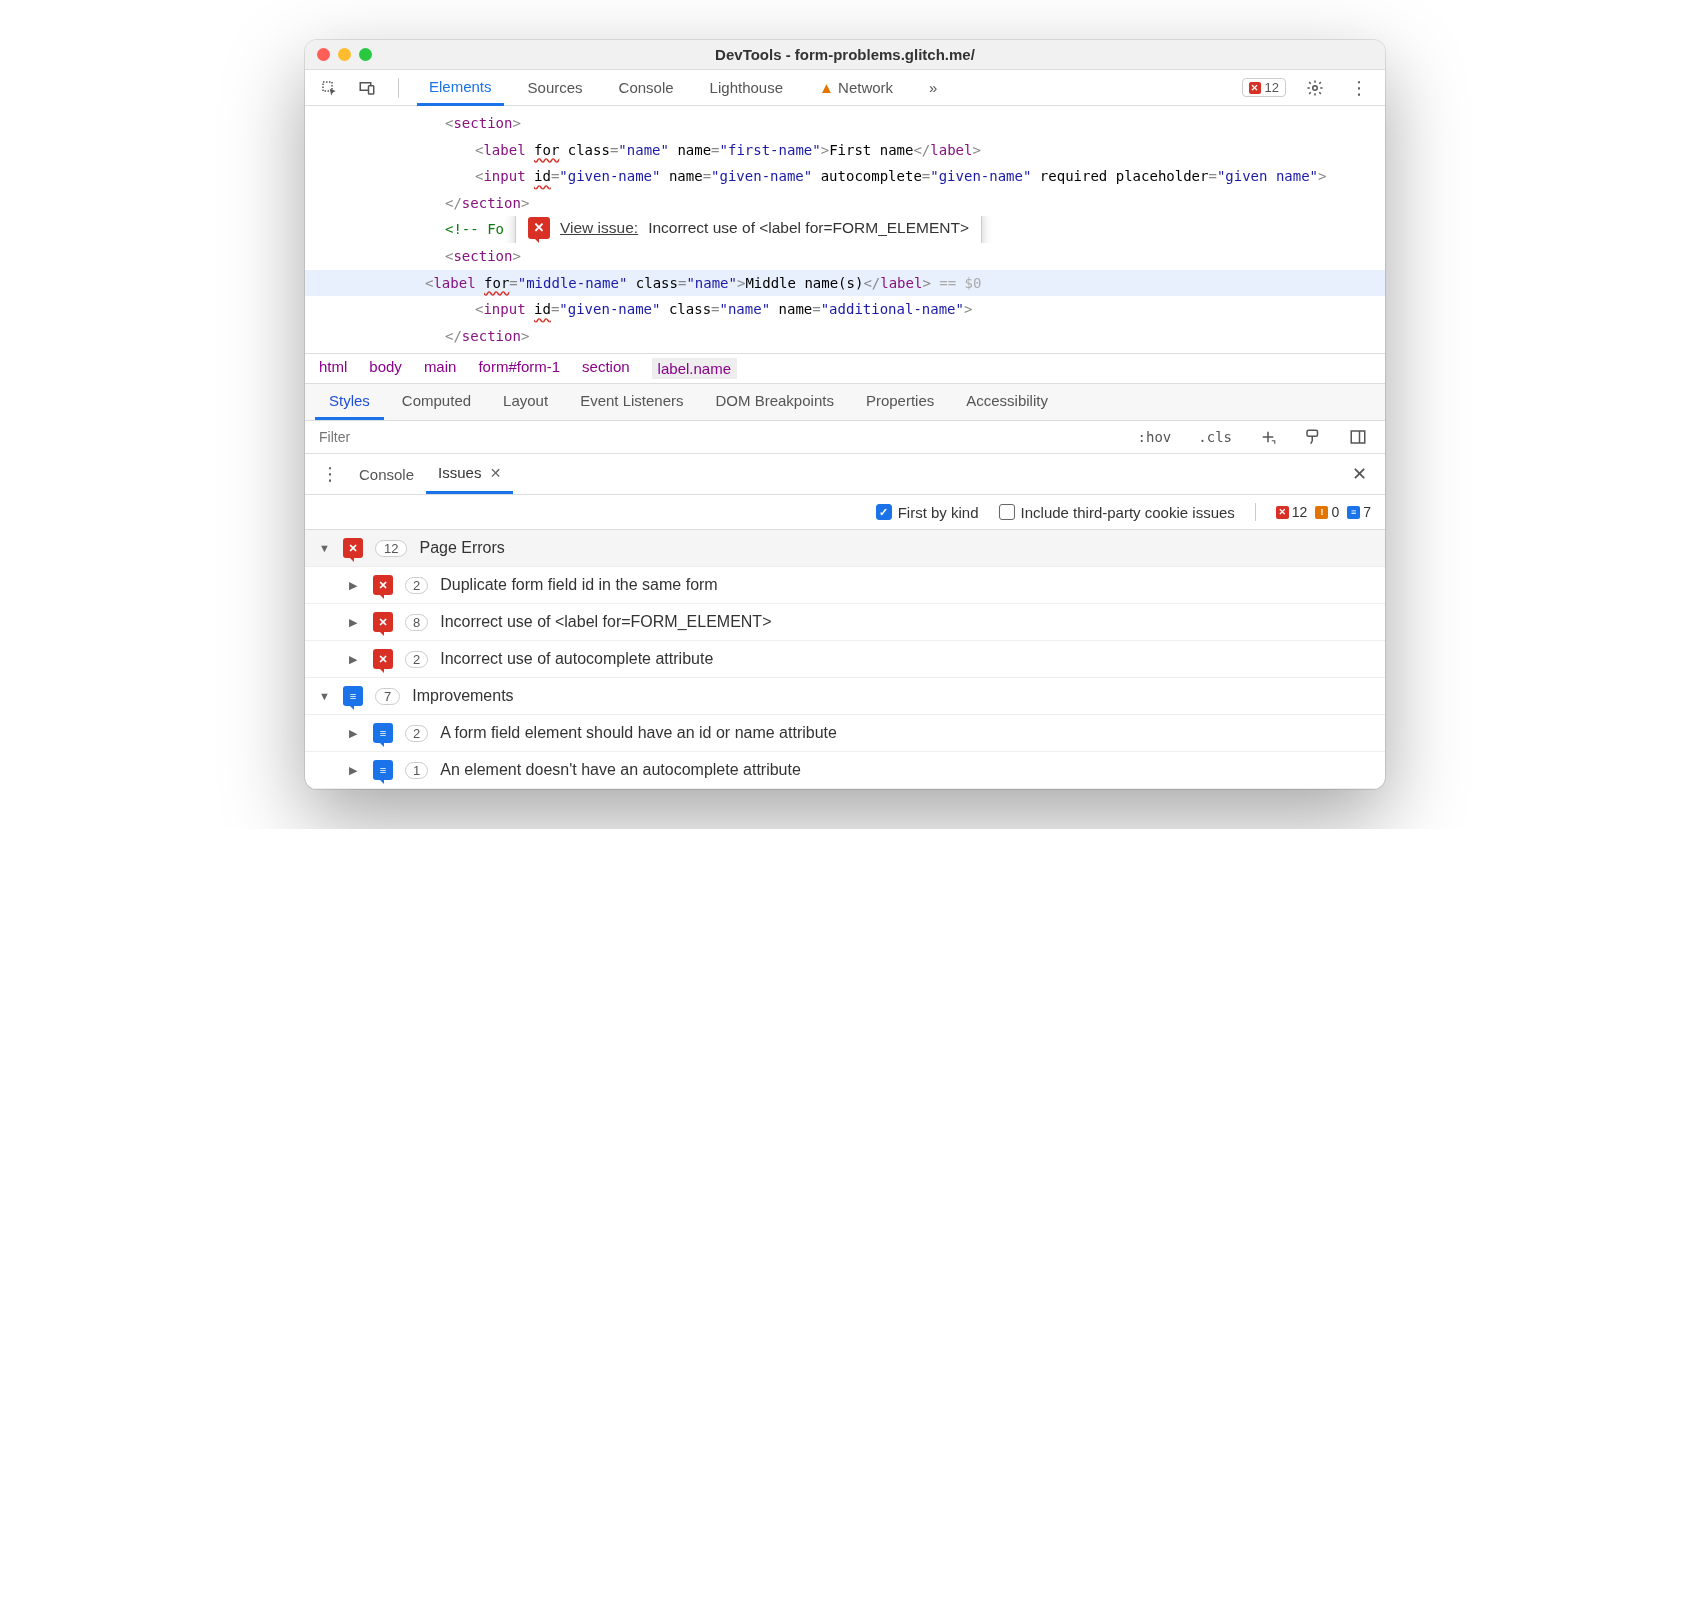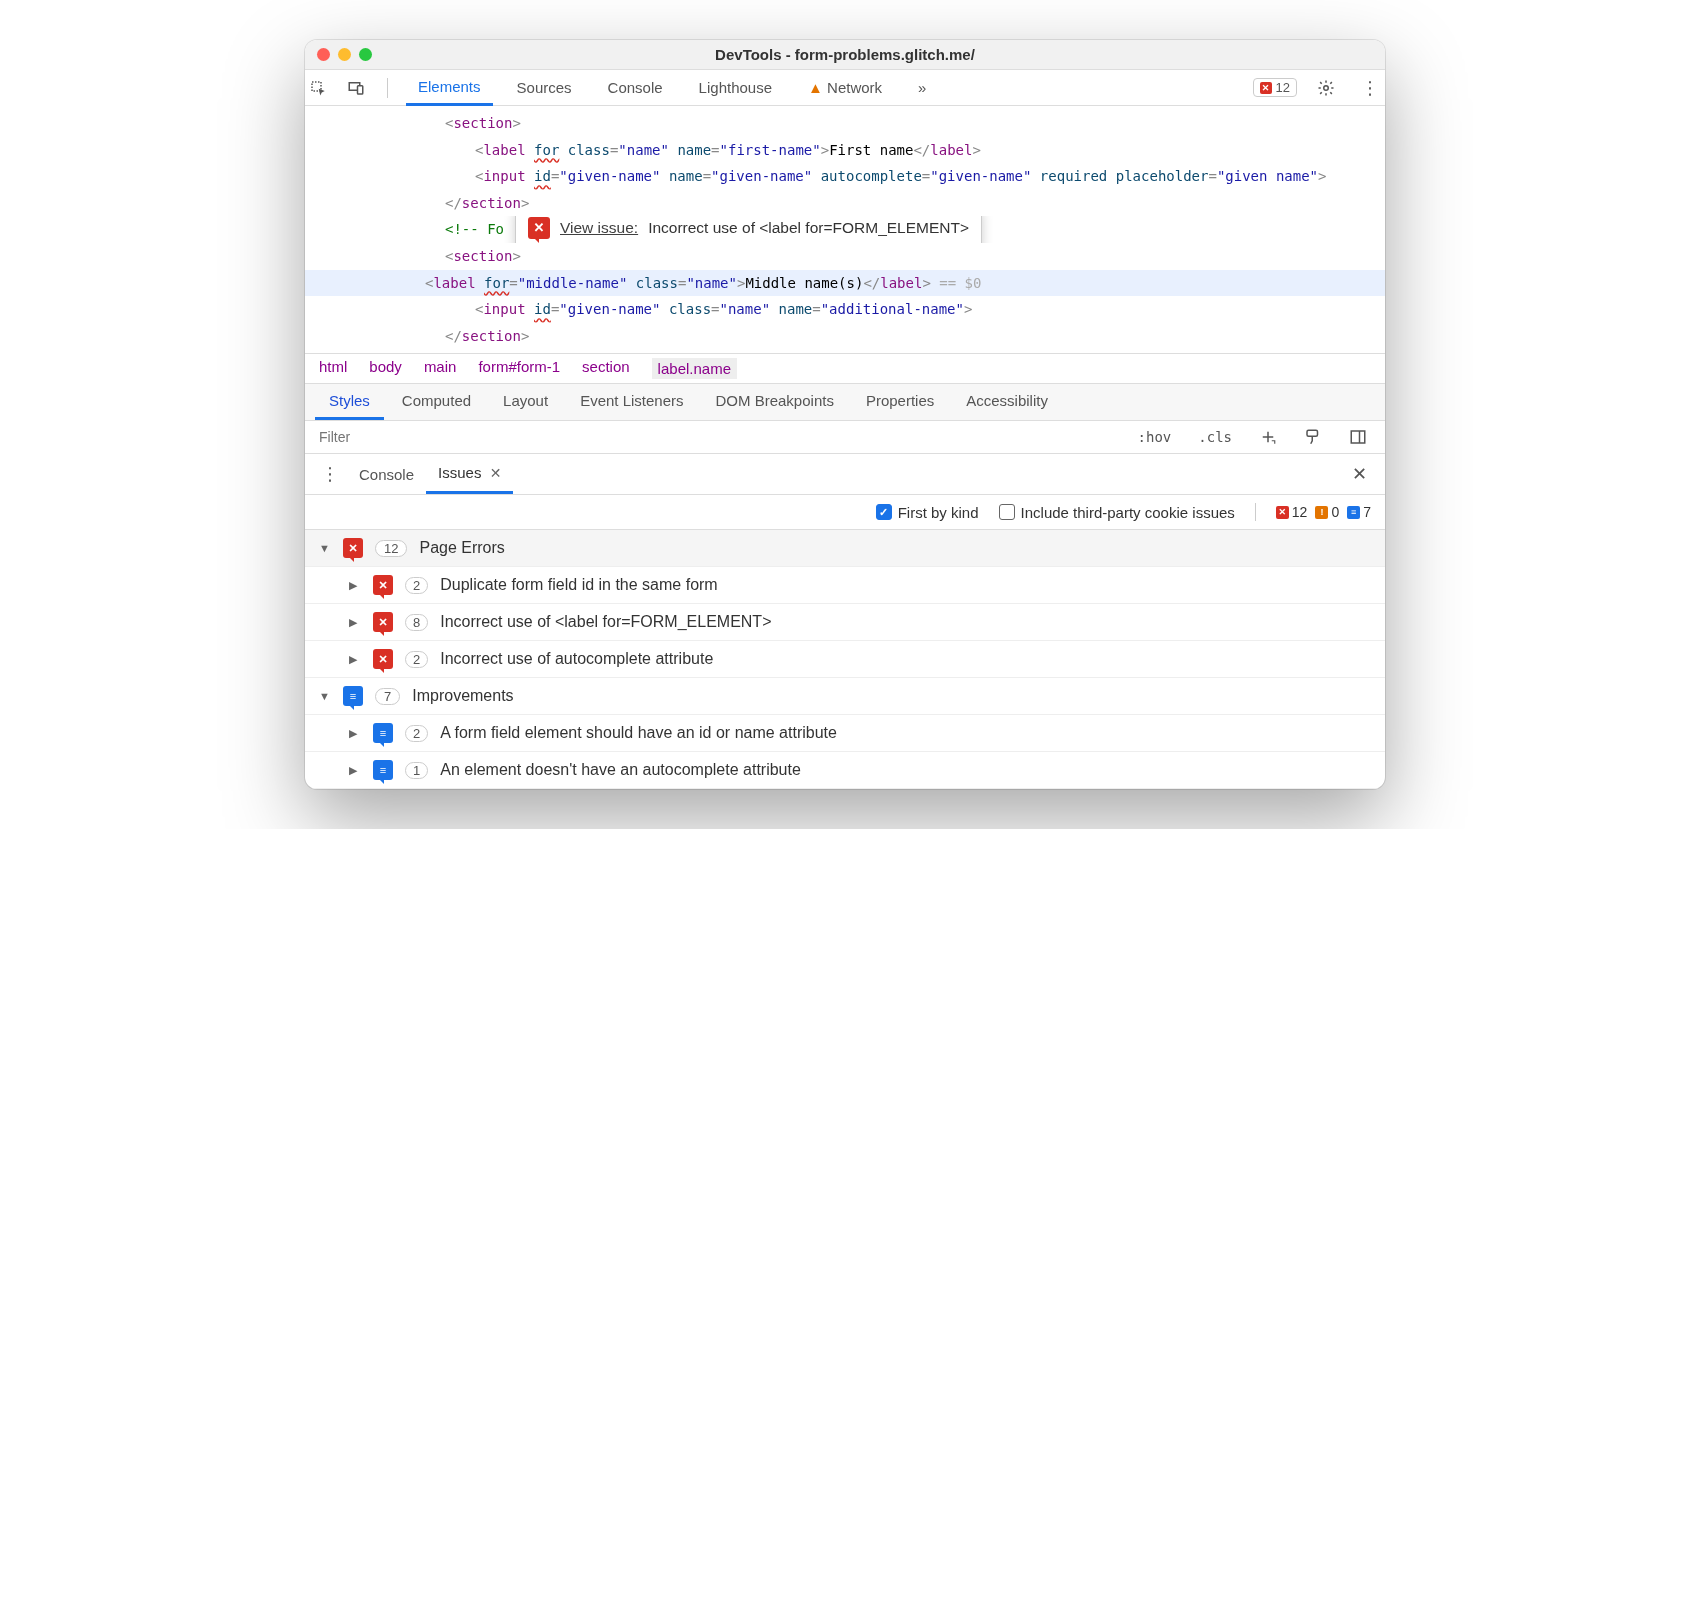--- a/index.html
+++ b/index.html
@@ -29,21 +29,21 @@
 }
 .traffic { display: flex; gap: 8px; }
 .traffic span { width: 13px; height: 13px; border-radius: 50%; display: block; }
 .tl-red { background:#ff5f57; } .tl-yellow{background:#febc2e;} .tl-green{background:#28c840;}
 .title { position:absolute; left:0; right:0; text-align:center; font-weight:600; font-size:15px; color:#333; }
 
 .toolbar {
   height: 36px;
   display: flex;
   align-items: center;
-  padding: 0 0;
+  padding: 0 11px;
   font-size: 15px;
   color: #555;
   border-bottom: 1px solid #ddd;
   gap: 12px;
 }
 .toolbar .ico { width: 26px; text-align:center; color:#555; cursor:pointer; }
 .toolbar .divider { width:1px; height:20px; background:#ccc; margin:0 6px;}
 .tab { padding: 8px 12px; cursor:pointer; color:#555; }
 .tab.active { color:#1a73e8; border-bottom:3px solid #1a73e8; font-weight:500; }
 .toolbar .warn-ico { color:#e37400; }
@@ -59,21 +59,21 @@
 .dom {
   font-family: Menlo, Consolas, monospace;
   font-size: 14px;
   padding: 4px 10px 4px 40px;
   line-height: 1.9;
   color:#333;
   position:relative;
 }
 .dom .pun{color:#888;}
 .dom .tag{color:#881280;}
-.dom .attr{color:#0c4a6e;}
+.dom .attr{color:#000000;}
 .dom .val{color:#1a1aa6;}
 .dom .txt{color:#000;}
 .dom .cmt{color:#0b7a0b;}
 .dom .dim{color:#aaa;}
 .wavy{ text-decoration: underline wavy #d93025; text-underline-offset:3px;}
 .line{position:relative; white-space:nowrap; overflow:hidden;}
 .sel-line{ background:#e8f0fe; margin-left:-50px; padding-left:50px; margin-right:-20px; padding-right:20px;}
 .tooltip{
   position:absolute; background:#fff; border:1px solid #ccc; border-radius:6px;
   padding:6px 12px; font-family:-apple-system,sans-serif; font-size:15.5px; color:#333;

